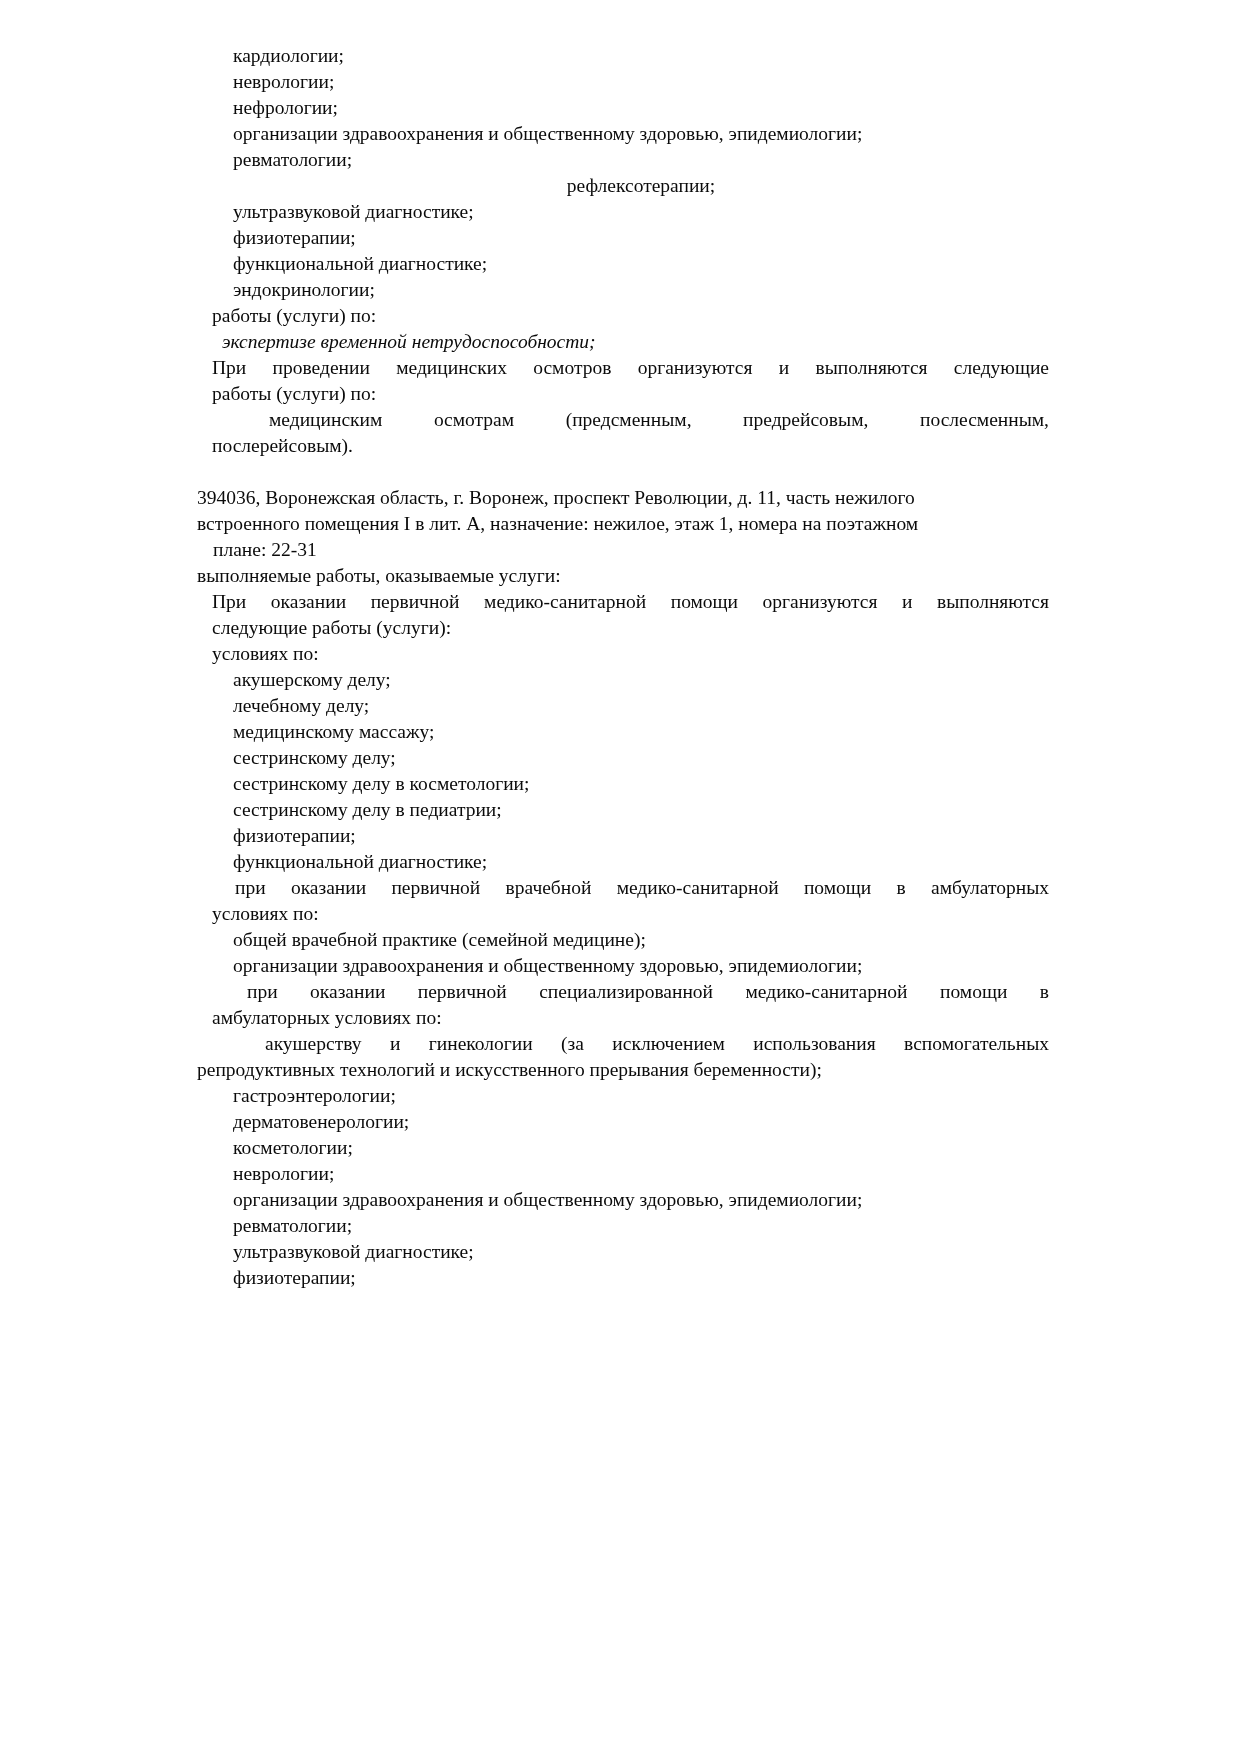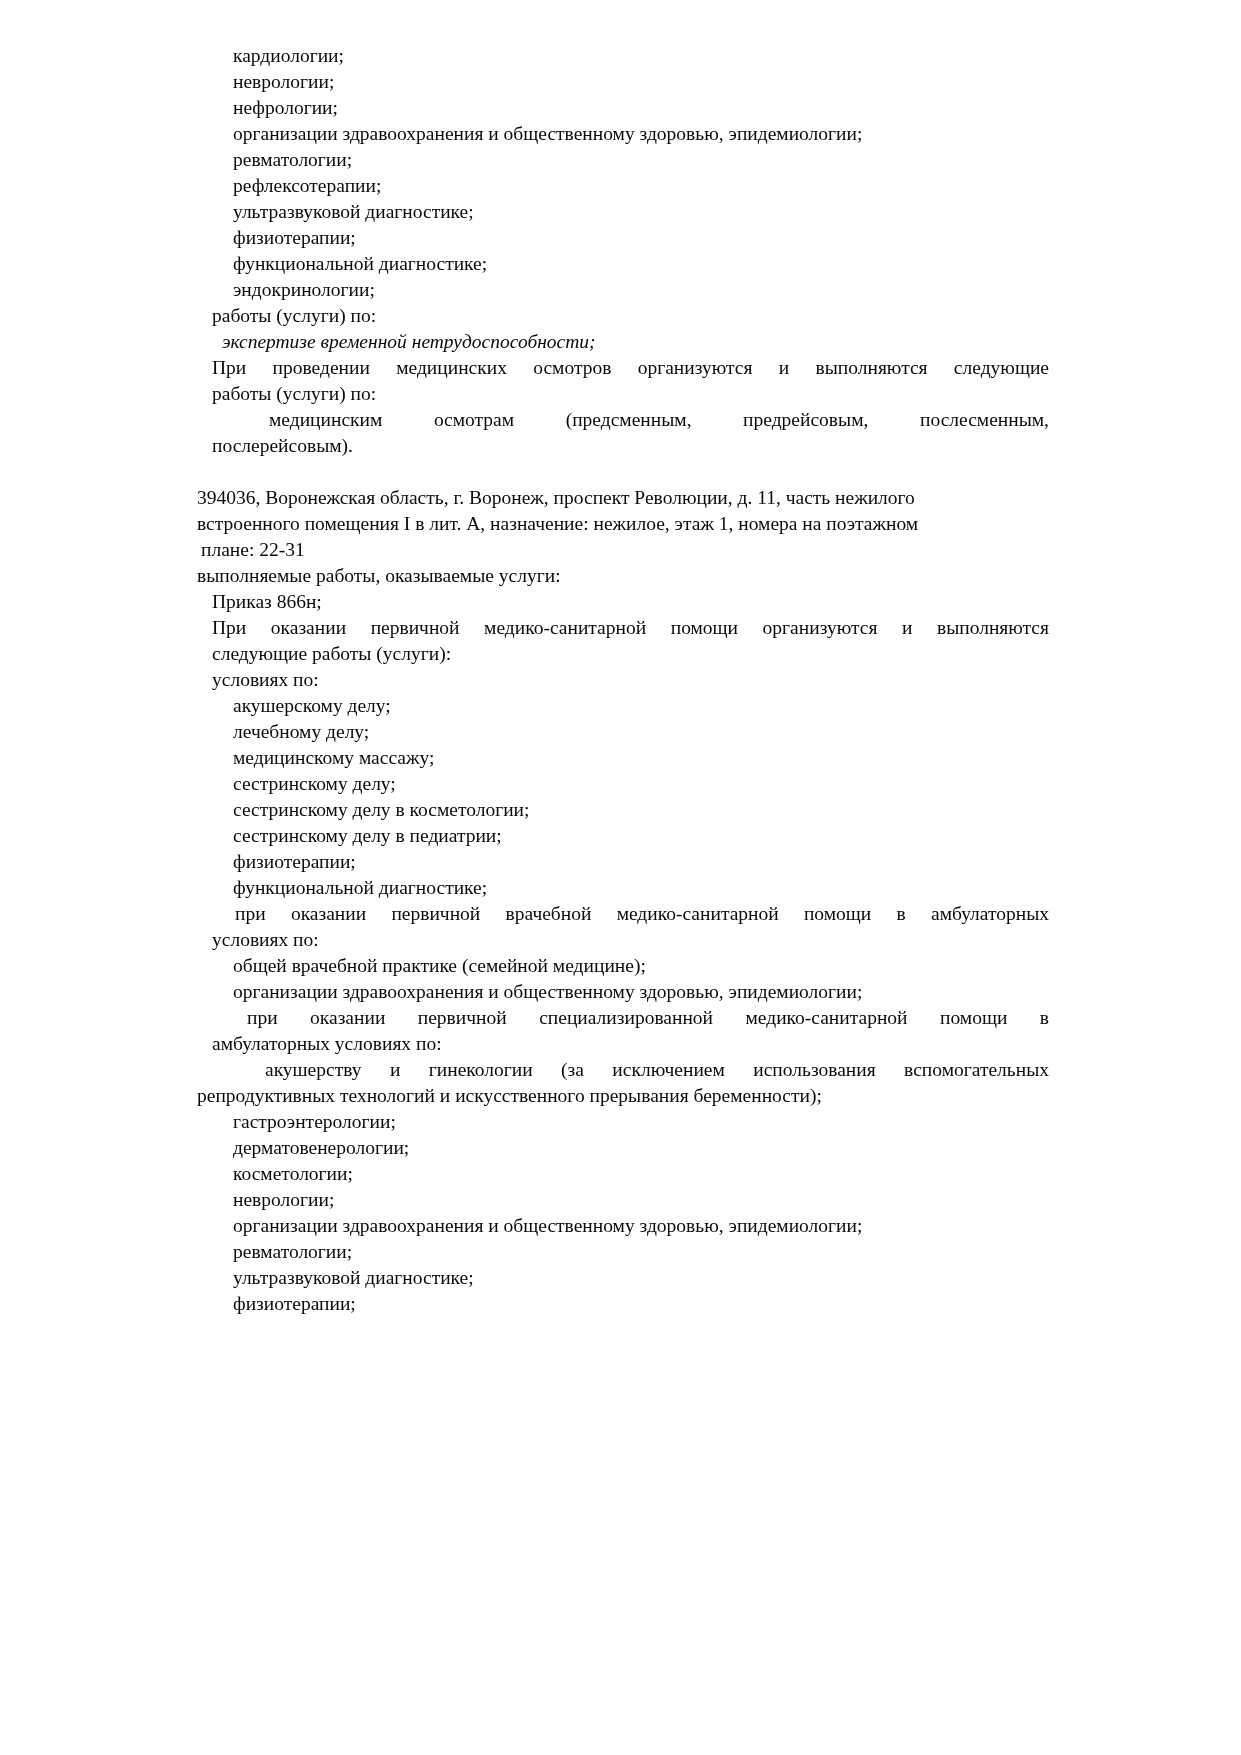--- a/index.html
+++ b/index.html
@@ -37,36 +37,35 @@
 </head>
 <body>
 
 <div class="page">
   <div class="text-block">
       <div class="line" style="margin-left: 36px;">кардиологии;</div>
       <div class="line" style="margin-left: 36px;">неврологии;</div>
       <div class="line" style="margin-left: 36px;">нефрологии;</div>
       <div class="line" style="margin-left: 36px;">организации здравоохранения и общественному здоровью, эпидемиологии;</div>
       <div class="line" style="margin-left: 36px;">ревматологии;</div>
-      <div class="line" style="margin-left: 36px;">рефлексотерапии;</div>
+      <div class="line" style="margin-left: 36px; text-align: center;">рефлексотерапии;</div>
       <div class="line" style="margin-left: 36px;">ультразвуковой диагностике;</div>
       <div class="line" style="margin-left: 36px;">физиотерапии;</div>
       <div class="line" style="margin-left: 36px;">функциональной диагностике;</div>
       <div class="line" style="margin-left: 36px;">эндокринологии;</div>
       <div class="line" style="margin-left: 15px;">работы (услуги) по:</div>
       <div class="line" style="margin-left: 25px; font-style: italic;">экспертизе временной нетрудоспособности;</div>
       <div class="line just" style="margin-left: 15px;">При проведении медицинских осмотров организуются и выполняются следующие</div>
       <div class="line" style="margin-left: 15px;">работы (услуги) по:</div>
       <div class="line just" style="margin-left: 72px;">медицинским осмотрам (предсменным, предрейсовым, послесменным,</div>
       <div class="line" style="margin-left: 15px;">послерейсовым).</div>
       <div class="line" style="margin-left: 0px; margin-top: 26px;">394036, Воронежская область, г. Воронеж, проспект Революции, д. 11, часть нежилого</div>
       <div class="line" style="margin-left: 0px;">встроенного помещения I в лит. А, назначение: нежилое, этаж 1, номера на поэтажном</div>
-      <div class="line" style="margin-left: 4px;">плане: 22-31</div>
+      <div class="line" style="margin-left: 16px;">плане: 22-31</div>
       <div class="line" style="margin-left: 0px;">выполняемые работы, оказываемые услуги:</div>
-      <div class="line" style="margin-left: 15px;">Приказ 866н;</div>
       <div class="line just" style="margin-left: 15px;">При оказании первичной медико-санитарной помощи организуются и выполняются</div>
       <div class="line" style="margin-left: 15px;">следующие работы (услуги):</div>
       <div class="line" style="margin-left: 15px;">условиях по:</div>
       <div class="line" style="margin-left: 36px;">акушерскому делу;</div>
       <div class="line" style="margin-left: 36px;">лечебному делу;</div>
       <div class="line" style="margin-left: 36px;">медицинскому массажу;</div>
       <div class="line" style="margin-left: 36px;">сестринскому делу;</div>
       <div class="line" style="margin-left: 36px;">сестринскому делу в косметологии;</div>
       <div class="line" style="margin-left: 36px;">сестринскому делу в педиатрии;</div>
       <div class="line" style="margin-left: 36px;">физиотерапии;</div>

